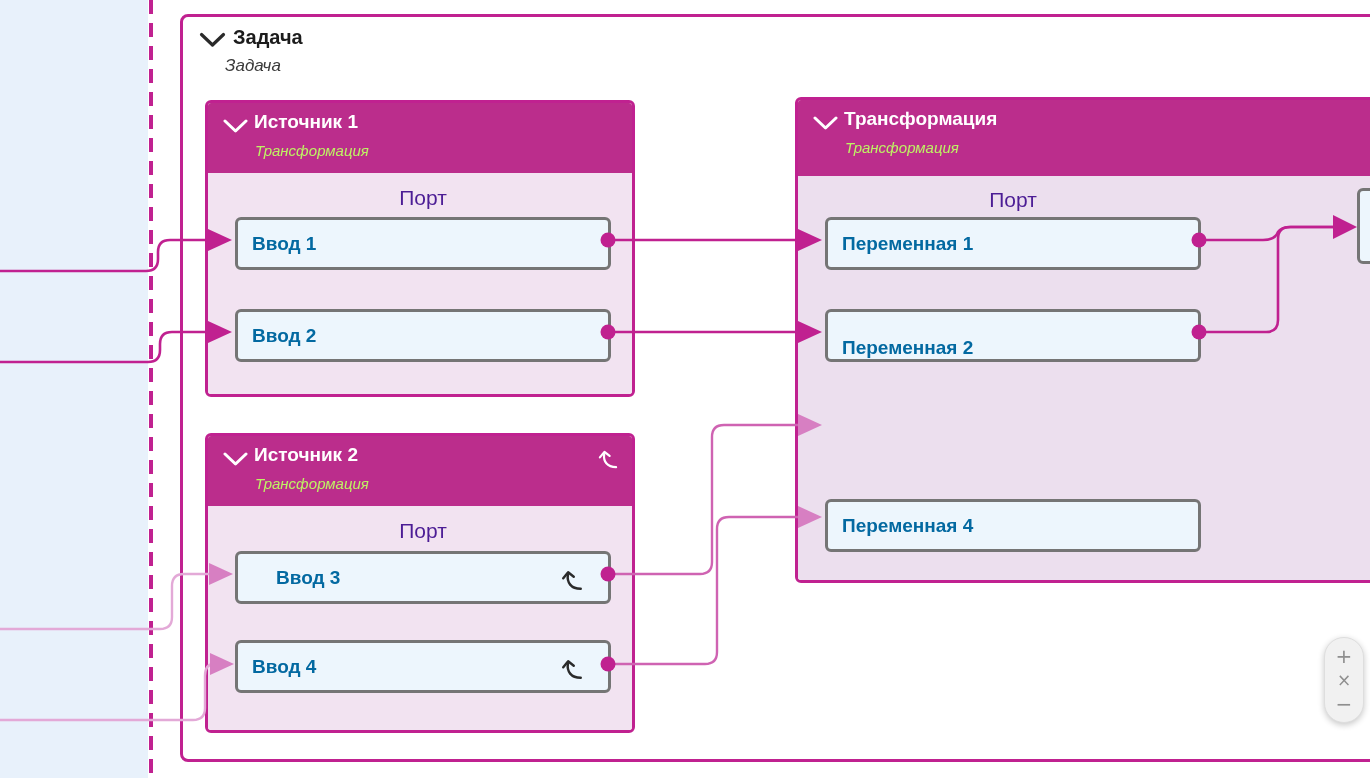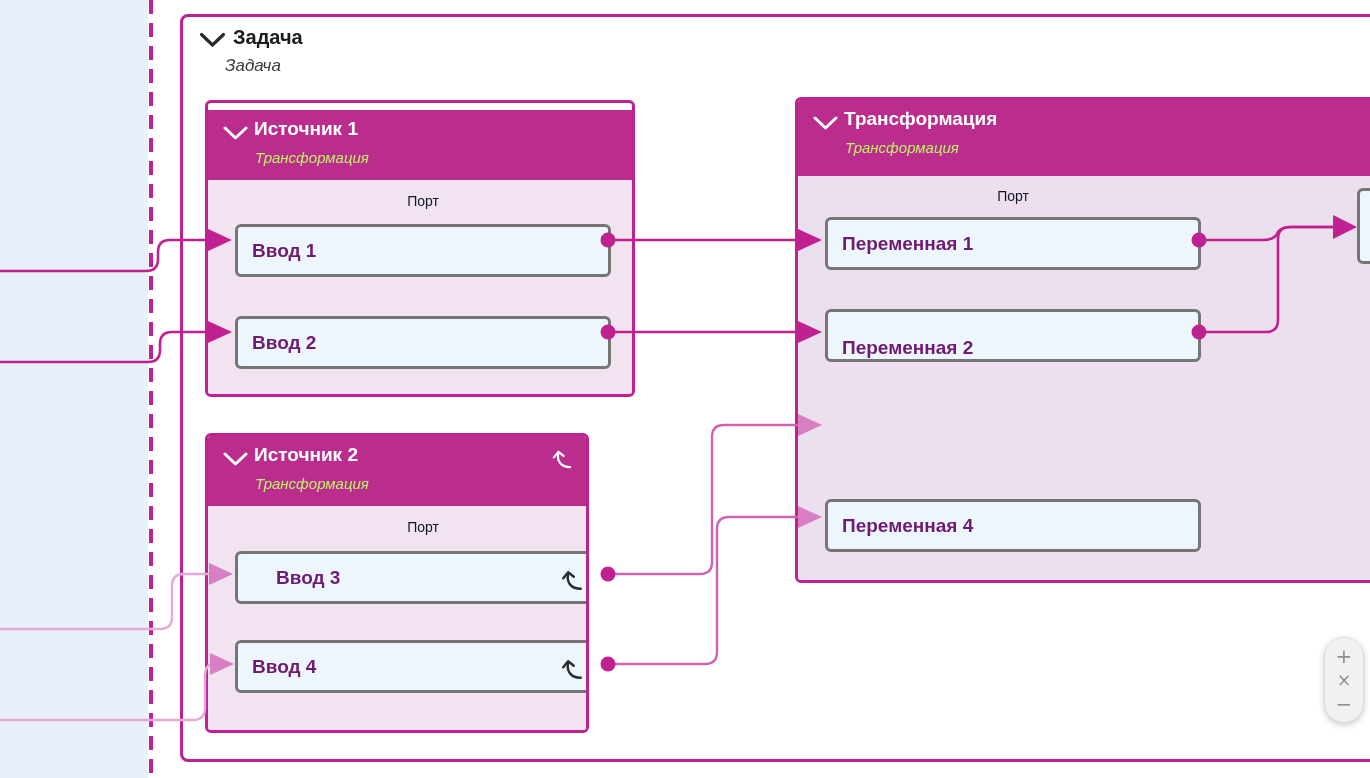--- a/index.html
+++ b/index.html
@@ -12,25 +12,25 @@
   .group-chevron{position:absolute;left:16px;top:15px;}
 
   .node{position:absolute;border:3px solid var(--c-accent);border-radius:6px;box-sizing:border-box;overflow:hidden;}
   .node-header{position:relative;background:var(--c-header_bg);width:100%;}
   .node-title{position:absolute;left:46px;top:8px;font-size:19px;font-weight:bold;color:#fff;}
   .node-subtitle{position:absolute;left:47px;top:39px;font-size:15px;font-style:italic;color:#bef264;}
   .node-chevron{position:absolute;left:15px;top:16px;}
   .node-body{position:relative;width:100%;}
   .body-source{background:var(--c-body_source);}
   .body-transform{background:var(--c-body_transform);}
-  .ports-header{position:absolute;left:27px;width:376px;text-align:center;font-size:14px;color:#0f172a;}
+  .ports-header{position:absolute;left:27px;width:376px;text-align:center;font-size:21px;color:#4c1d95;}
   .port{position:absolute;left:27px;width:376px;height:53px;background:var(--c-port_fill);
         border:3px solid var(--c-port_border);border-radius:6px;box-sizing:border-box;
         display:flex;align-items:center;}
-  .port-label{padding-left:14px;font-size:19px;font-weight:bold;color:#701a75;}
+  .port-label{padding-left:14px;font-size:19px;font-weight:bold;color:#0369a1;}
   .port-undo{position:absolute;right:22px;top:12px;}
   .header-undo{position:absolute;right:11px;top:10px;}
   .partial-box{position:absolute;left:1357px;top:188px;width:60px;height:76px;background:var(--c-port_fill);
         border:3px solid var(--c-port_border);border-radius:6px;box-sizing:border-box;}
   .edges{position:absolute;left:0;top:0;width:1370px;height:778px;pointer-events:none;}
 
   .zoom-pill{position:absolute;left:1324px;top:637px;width:40px;height:86px;background:var(--c-zoom_bg);
         border:1px solid #dedede;border-radius:20px;box-shadow:0 2px 6px rgba(0,0,0,0.22);
         display:flex;flex-direction:column;align-items:center;justify-content:space-between;
         padding:8px 0;box-sizing:border-box;}
@@ -49,41 +49,41 @@
     <span class="group-chevron">
       <svg width="27" height="16" viewBox="0 0 27 16">
           <path d="M2.5 2.5 L13.5 13 L24.5 2.5" fill="none" stroke="#2a2a2a" stroke-width="3.2" stroke-linecap="round" stroke-linejoin="round"></path>
         </svg>
     </span>
     <div class="group-title">Задача</div>
     <div class="group-subtitle">Задача</div>
   </div>
 
   <div class="node" style="left:205px;top:100px;width:430px;height:297px;">
-    <div class="node-header" style="height:70px;margin-top:7px;">
+    <div class="node-header" style="height:70px;">
       <span class="node-chevron">
         <svg width="25" height="15" viewBox="0 0 25 15">
             <path d="M2 2 L12.5 12 L23 2" fill="none" stroke="#ffffff" stroke-width="3" stroke-linecap="round" stroke-linejoin="round"></path>
           </svg>
       </span>
       <div class="node-title">Источник 1</div>
       <div class="node-subtitle">Трансформация</div>
     </div>
     <div class="node-body body-source" style="height:224px;">
       <div class="ports-header" style="top:13px;">Порт</div>
       <div class="port" style="top:44px;">
         <span class="port-label">Ввод 1</span>
       </div>
       <div class="port" style="top:136px;">
         <span class="port-label">Ввод 2</span>
       </div>
     </div>
   </div>
 
-  <div class="node" style="left:205px;top:433px;width:384px;height:300px;">
+  <div class="node" style="left:205px;top:433px;width:430px;height:300px;">
     <div class="node-header" style="height:70px;">
       <span class="node-chevron">
         <svg width="25" height="15" viewBox="0 0 25 15">
             <path d="M2 2 L12.5 12 L23 2" fill="none" stroke="#ffffff" stroke-width="3" stroke-linecap="round" stroke-linejoin="round"></path>
           </svg>
       </span>
       <div class="node-title">Источник 2</div>
       <div class="node-subtitle">Трансформация</div>
       <span class="header-undo">
         <svg width="26" height="26" viewBox="0 0 24 24">

